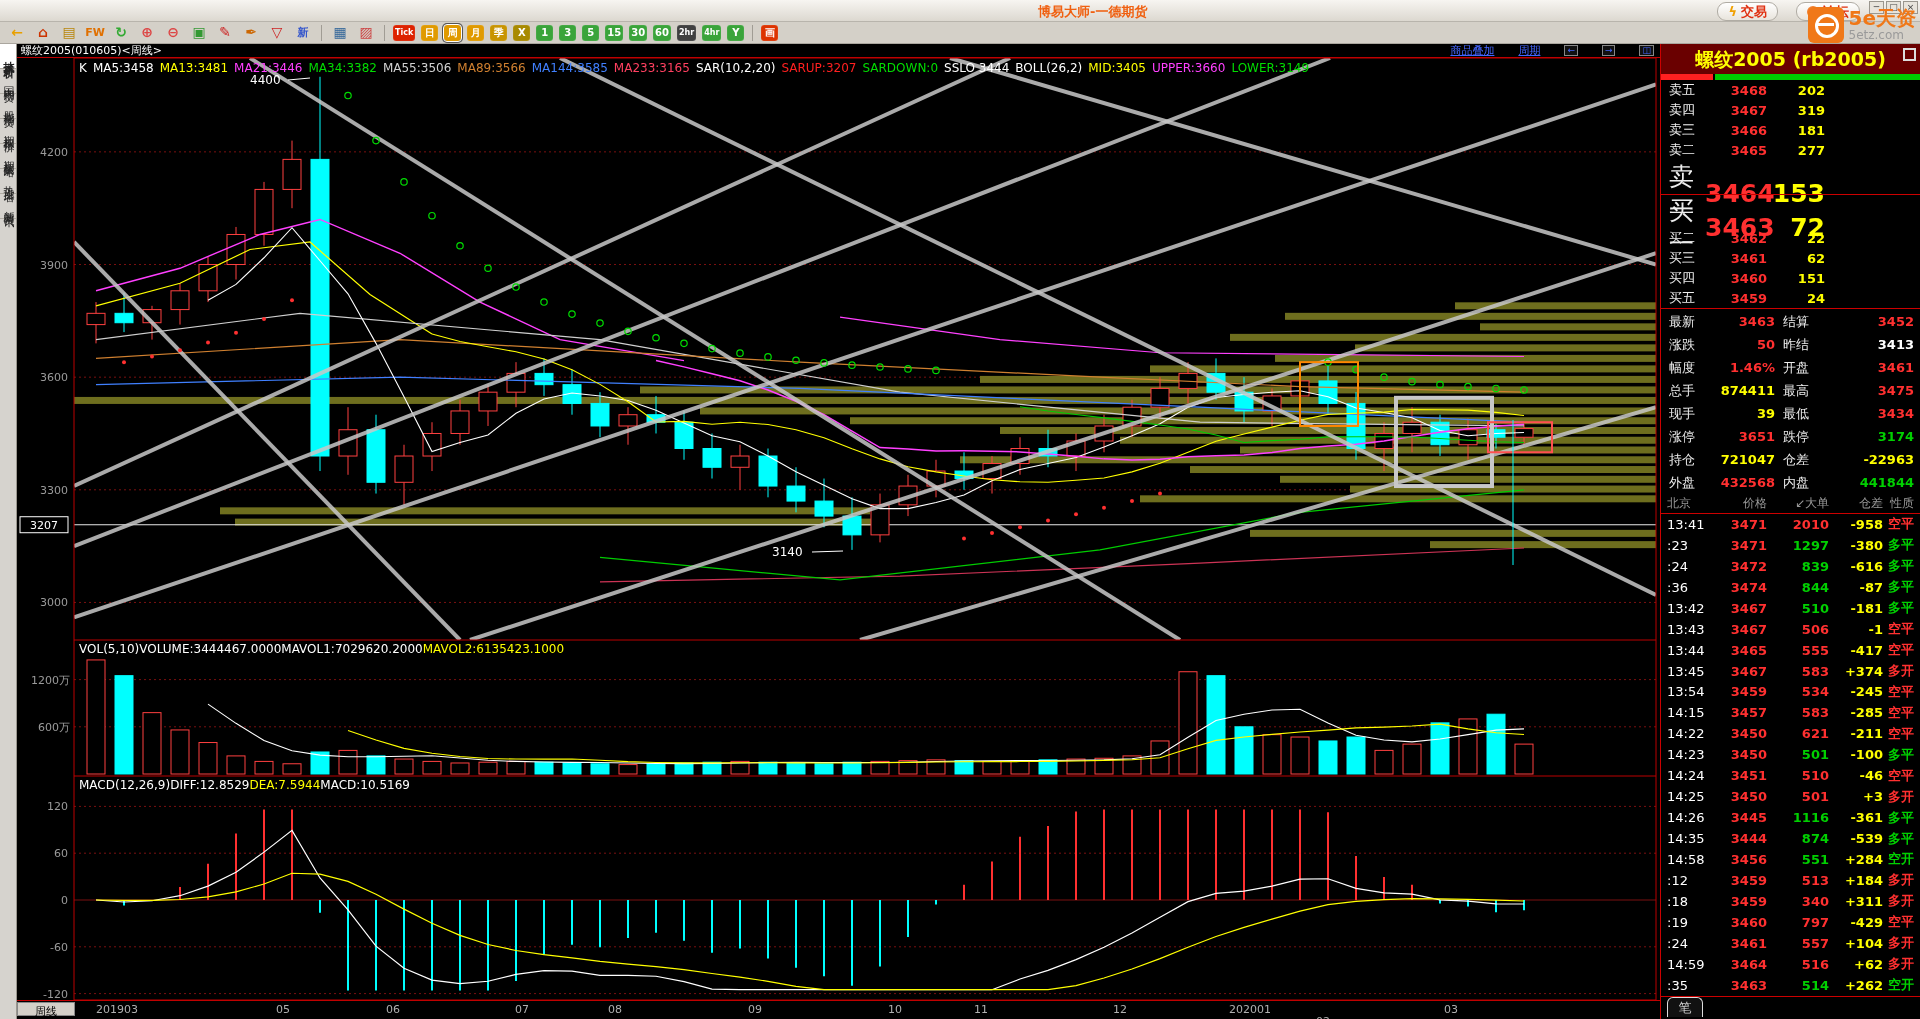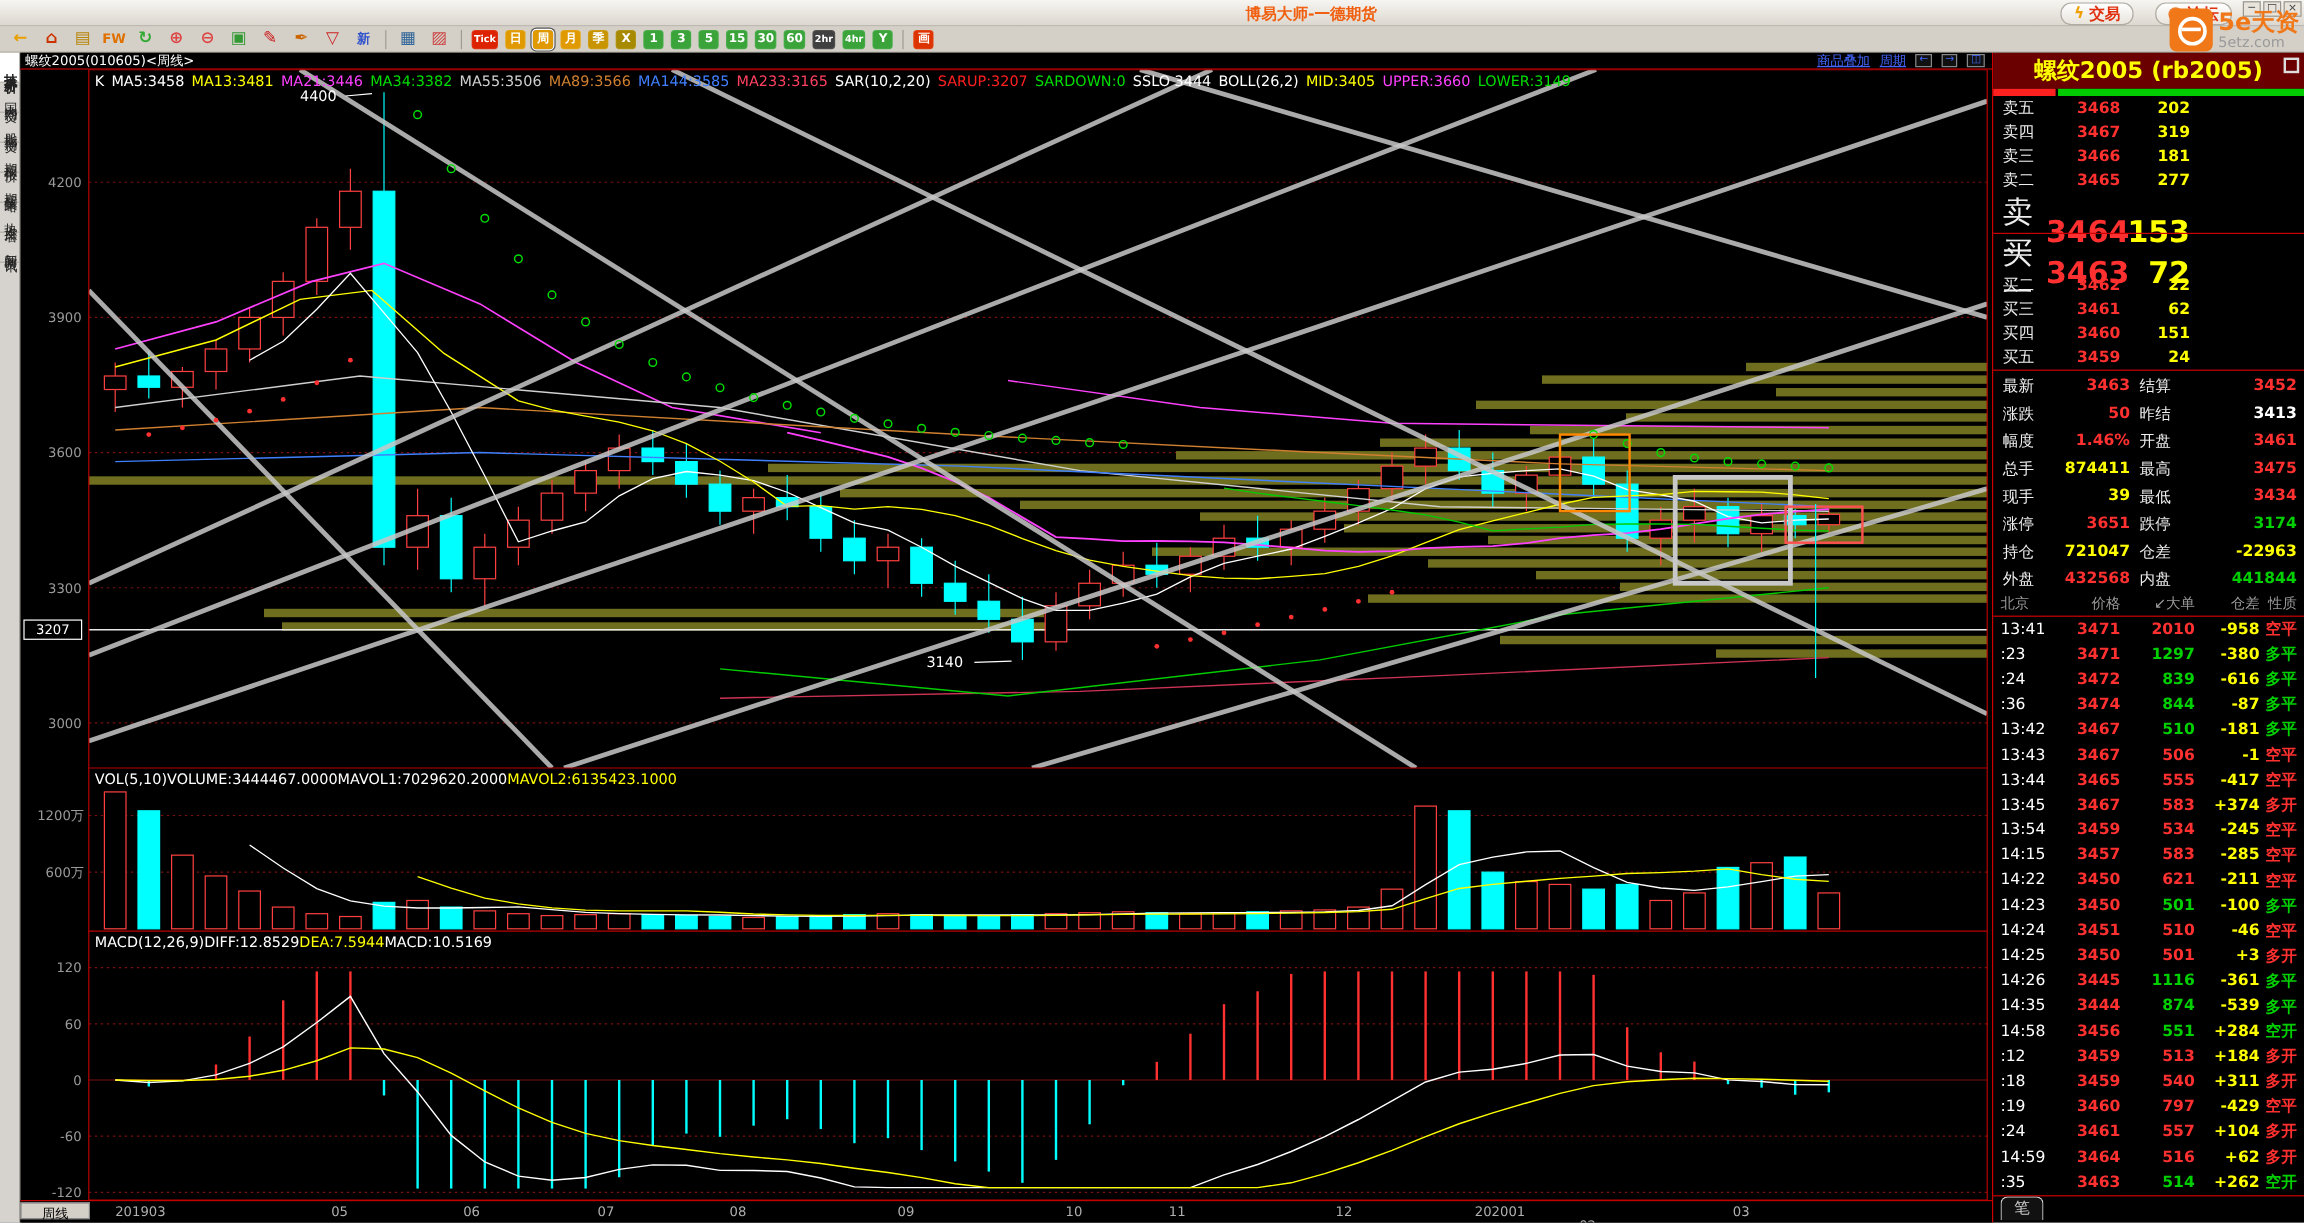--- a/index.html
+++ b/index.html
@@ -41,21 +41,21 @@
   
   .sidebar{position:absolute;left:0;top:44px;width:17px;height:975px;background:#d6d3ce;
     border-right:1px solid #9a968e;display:flex;flex-direction:column;}
   .side-tab{writing-mode:vertical-rl;text-orientation:upright;font-size:11px;color:#222;
     padding:8px 1px;border-bottom:1px solid #b0aca4;letter-spacing:2px;cursor:default;}
   .side-tab.active{background:#fff;font-weight:bold;}
   
   .chartwrap{position:absolute;left:17px;top:44px;width:1643px;height:975px;background:#000;}
   .chart-titlebar{position:absolute;left:0;top:0;width:100%;height:14px;background:#000;
     border-bottom:1px solid #c00000;color:#fff;font-size:11px;line-height:13px;padding-left:4px;}
-  .ct-right{position:absolute;right:6px;top:0;display:flex;gap:8px;align-items:center;height:13px;}
+  .ct-right{position:absolute;right:6px;top:0;display:flex;gap:24px;align-items:center;height:13px;}
   .ct-link{color:#4466ff;text-decoration:underline;font-size:11px;cursor:pointer;}
   .ct-ico{color:#4466ff;border:1px solid #888;font-size:9px;line-height:9px;padding:0 2px;background:#111;}
   .ind-line{position:absolute;left:62px;top:17px;font-size:12px;white-space:nowrap;z-index:5;}
   .ind-line span{margin-right:6px;}
   .pane-hdr{position:absolute;left:62px;font-size:12px;white-space:nowrap;z-index:5;}
   .xaxis{position:absolute;left:0;top:956px;width:100%;height:19px;background:#000;
     border-top:1px solid #c00000;}
   .x-period{position:absolute;left:0;top:1px;width:58px;height:14px;background:#d4d0c8;color:#000;
     font-size:11px;text-align:center;line-height:17px;border:1px solid #888;}
   .x-month{position:absolute;top:2px;color:#b0b0b0;font-size:11px;}
@@ -563,21 +563,21 @@
           <line x1="74" y1="640" x2="1656" y2="640" stroke="#bb0000" stroke-width="1"></line>
           <line x1="74" y1="776" x2="1656" y2="776" stroke="#bb0000" stroke-width="1"></line>
           <line x1="74" y1="1000" x2="1656" y2="1000" stroke="#bb0000" stroke-width="1"></line>
         </g>
       </svg>
     <div class="xaxis" id="xaxis">
       <div class="x-period">周线</div>
     <span class="x-month" style="left: 79px;">201903</span>
         <span class="x-month" style="left: 259px;">05</span>
         <span class="x-month" style="left: 369px;">06</span>
-        <span class="x-month" style="left: 481px;">07</span>
+        <span class="x-month" style="left: 498px;">07</span>
         <span class="x-month" style="left: 591px;">08</span>
         <span class="x-month" style="left: 731px;">09</span>
         <span class="x-month" style="left: 871px;">10</span>
         <span class="x-month" style="left: 957px;">11</span>
         <span class="x-month" style="left: 1096px;">12</span>
         <span class="x-month" style="left: 1212px;">202001</span>
         <span class="x-month" style="left: 1299px; margin-top: 12px;">02</span>
         <span class="x-month" style="left: 1427px;">03</span>
       </div>
   </div>
@@ -823,21 +823,21 @@
         <div class="trow">
           <span class="tm">:12</span>
           <span class="c-red">3459</span>
           <span class="c-red">513</span>
           <span class="c-yellow">+184</span>
           <span class="c-red">多开</span>
         </div>
         <div class="trow">
           <span class="tm">:18</span>
           <span class="c-red">3459</span>
-          <span class="c-red">540</span>
+          <span class="c-red">340</span>
           <span class="c-yellow">+311</span>
           <span class="c-red">多开</span>
         </div>
         <div class="trow">
           <span class="tm">:19</span>
           <span class="c-red">3460</span>
           <span class="c-red">797</span>
           <span class="c-yellow">-429</span>
           <span class="c-red">空平</span>
         </div>

